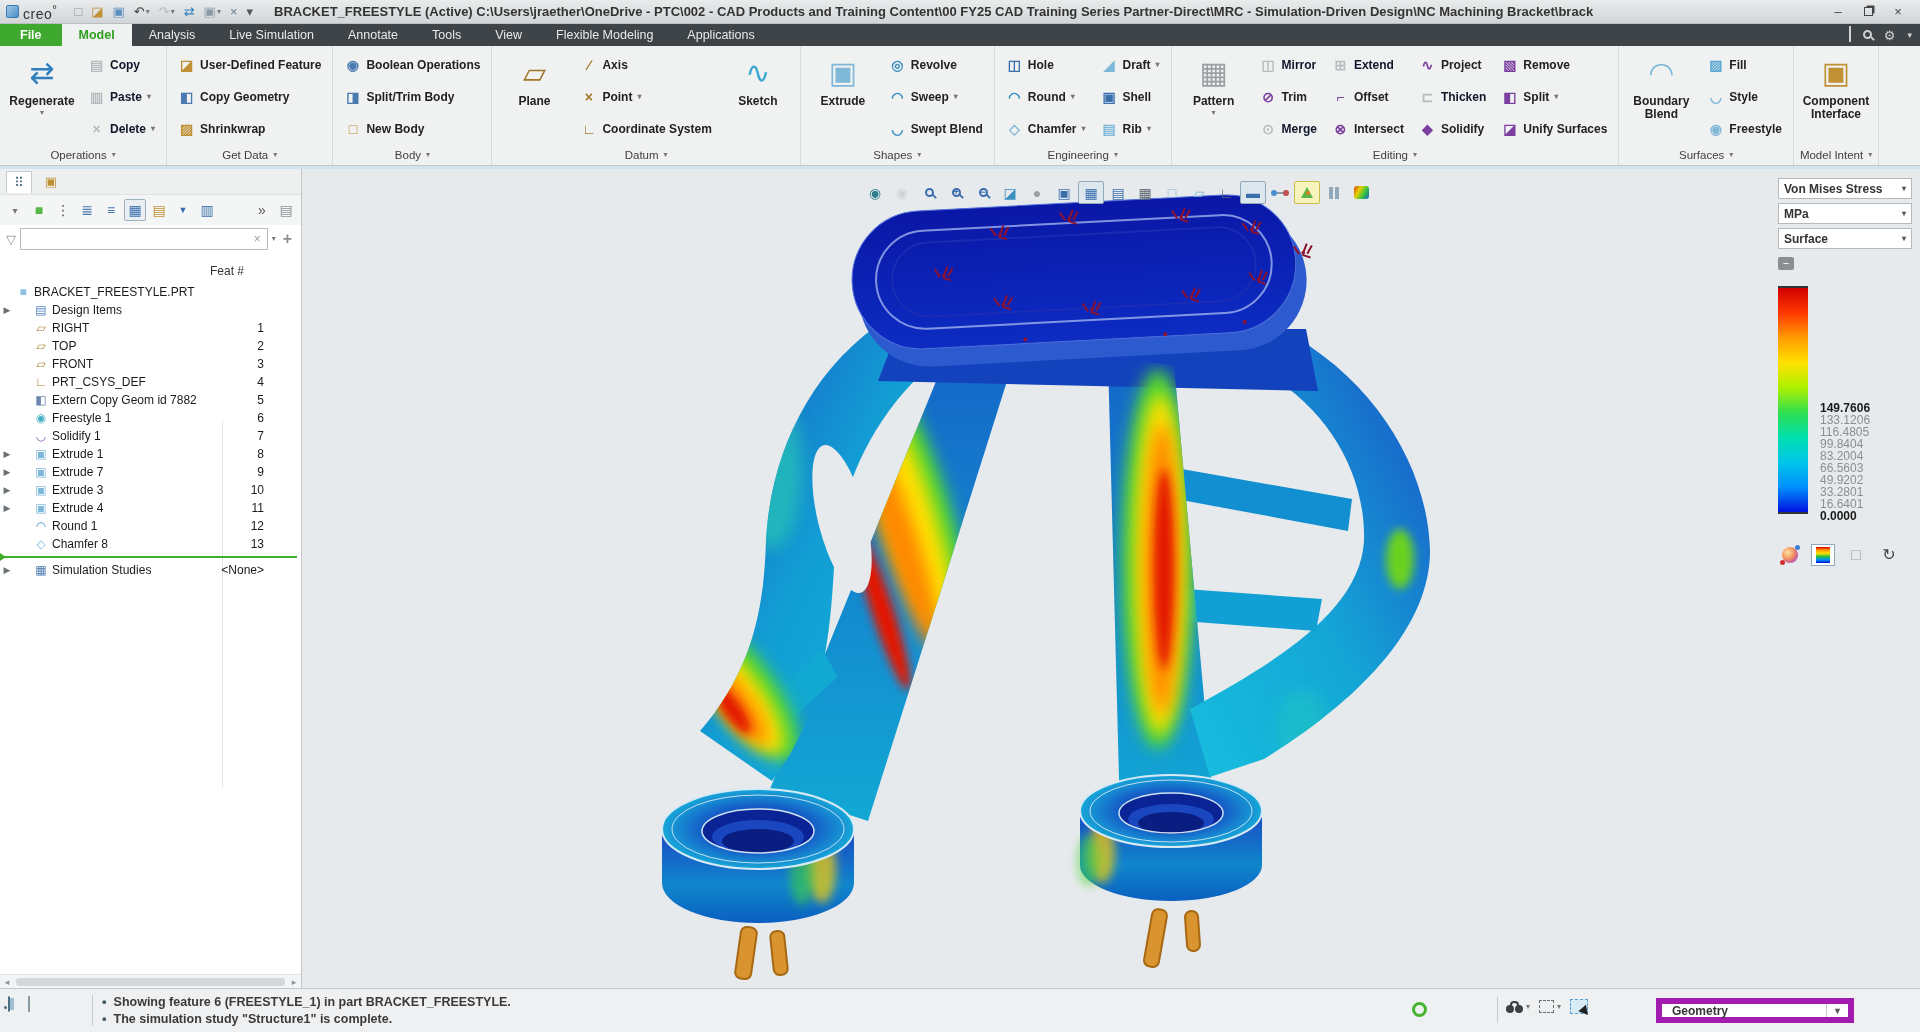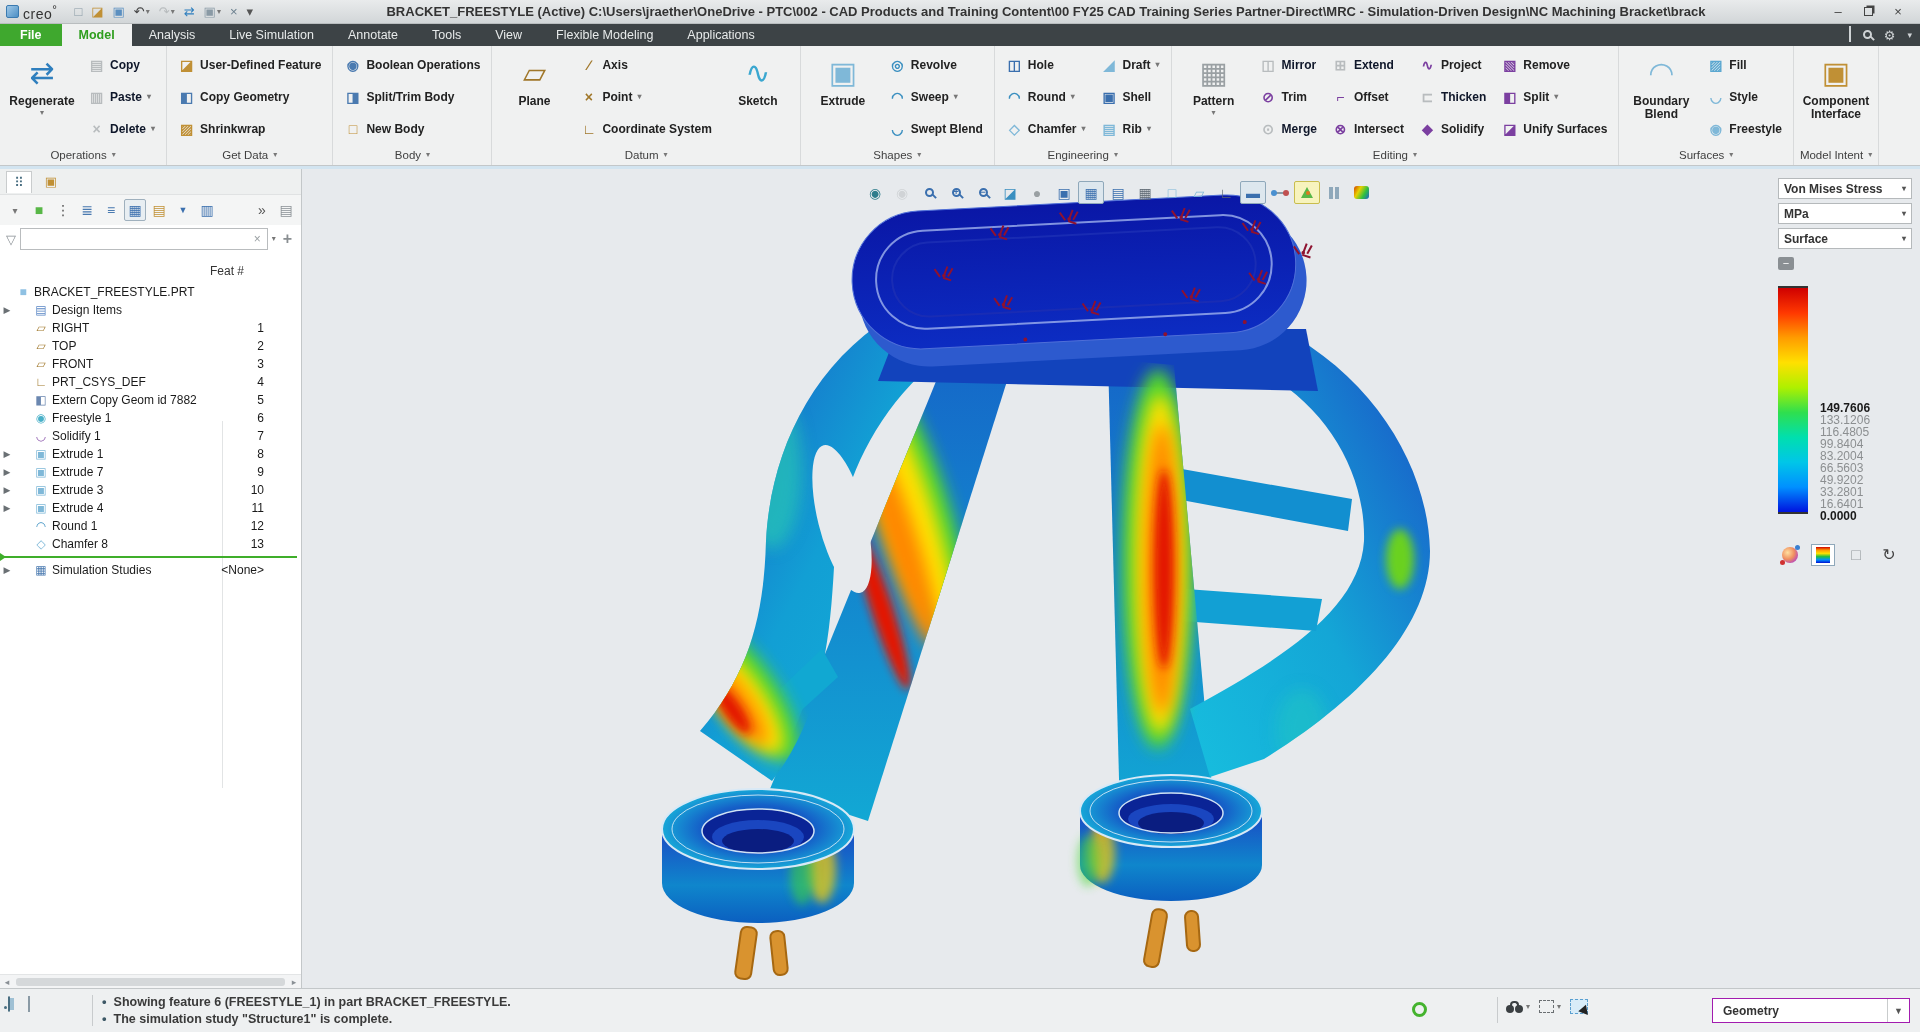--- a/index.html
+++ b/index.html
@@ -7,21 +7,21 @@
 body{position:relative;background:#e7eaed;font-size:12px;color:#222}
 
 
 .titlebar{position:absolute;top:0;left:0;right:0;height:24px;background:linear-gradient(#e9ebec,#d2d6d8);border-bottom:1px solid #b9bdbf;display:flex;align-items:center;padding:0 6px;gap:4px}
 .logo{display:flex;align-items:center;gap:4px;margin-right:10px}
 .logo-cube{width:13px;height:13px;background:linear-gradient(135deg,#9fc8e8,#4d8fc4);border:1px solid #3a7ab0;border-radius:2px}
 .logo-text{font-size:14px;color:#333;letter-spacing:.5px}
 .qat{display:flex;align-items:center;gap:3px}
 .qat-btn{display:flex;align-items:center;gap:1px;padding:1px 3px;border-radius:2px}
 .qat-btn .ic{font-size:13px}
-.title-text{flex:1;text-align:center;font-weight:bold;font-size:13px;color:#333;white-space:nowrap;overflow:hidden;margin-left:14px}
+.title-text{flex:1;text-align:left;font-weight:bold;font-size:13px;color:#333;white-space:nowrap;overflow:hidden;margin-left:14px}
 .win-btns{display:flex;align-items:center;gap:14px;padding:0 8px}
 .win-btn{color:#444;font-size:13px;display:flex;align-items:center;justify-content:center;width:16px;height:16px}
 .restore-glyph{width:9px;height:9px;border:1.5px solid #444;box-shadow:2px -2px 0 -0.5px #444}
 
 
 .tabbar{position:absolute;top:24px;left:0;right:0;height:22px;background:#3d4346;display:flex;align-items:stretch}
 .tab{display:flex;align-items:center;padding:8px 17px;color:#e7eaea;font-size:12.5px;cursor:default}
 .tab-file{background:#3fa82e;color:#fff;font-weight:bold;padding:0 20px}
 .tab-active{background:#f0f1f1;color:#2f9e1e;font-weight:bold}
 .tab-icons{position:absolute;right:8px;top:0;height:22px;display:flex;align-items:center;gap:12px}
@@ -130,21 +130,21 @@
 .gring{position:absolute;left:1412px;top:13px;width:15px;height:15px;border:3px solid #44b32e;border-radius:50%}
 .sb-div2{position:absolute;left:1497px;top:8px;height:26px;width:1px;background:#c8cbcd}
 .sb-right{position:absolute;left:1506px;top:10px;display:flex;align-items:center;gap:9px}
 .binoc{width:17px;height:12px;position:relative}
 .binoc::before,.binoc::after{content:"";position:absolute;bottom:0;width:8px;height:8px;border-radius:50%;background:#3a3f42}
 .binoc::before{left:0}.binoc::after{right:0}
 .binoc-top{position:absolute;left:4px;top:0;width:9px;height:5px;border:2px solid #3a3f42;border-bottom:none;border-radius:4px 4px 0 0}
 .marquee{width:15px;height:13px;border:1.5px dashed #6a6f72}
 .selptr{width:18px;height:15px;background:#d8ecf8;border:1.5px dashed #5a9fd0;position:relative}
 .selptr::after{content:"";position:absolute;right:-3px;bottom:-3px;width:0;height:0;border-left:5px solid transparent;border-right:5px solid transparent;border-bottom:9px solid #222;transform:rotate(140deg)}
-.geo-select{position:absolute;left:1712px;top:9px;width:198px;height:25px;background:#fff;border:1px solid #a21caf;display:flex;align-items:center}
+.geo-select{position:absolute;left:1656px;top:9px;width:198px;height:25px;background:#fff;border:6px solid #a21caf;display:flex;align-items:center}
 .geo-select .val{flex:1;padding-left:10px;font-weight:bold;color:#333}
 .geo-select .drop{width:22px;align-self:stretch;border-left:1px solid #c9cccd;display:flex;align-items:center;justify-content:center;color:#555;font-size:9px}
 .ic{display:inline-block;line-height:1}
 </style>
 </head>
 <body>
 
 <div class="titlebar">
   <div class="logo">
     <span class="logo-cube"></span>

